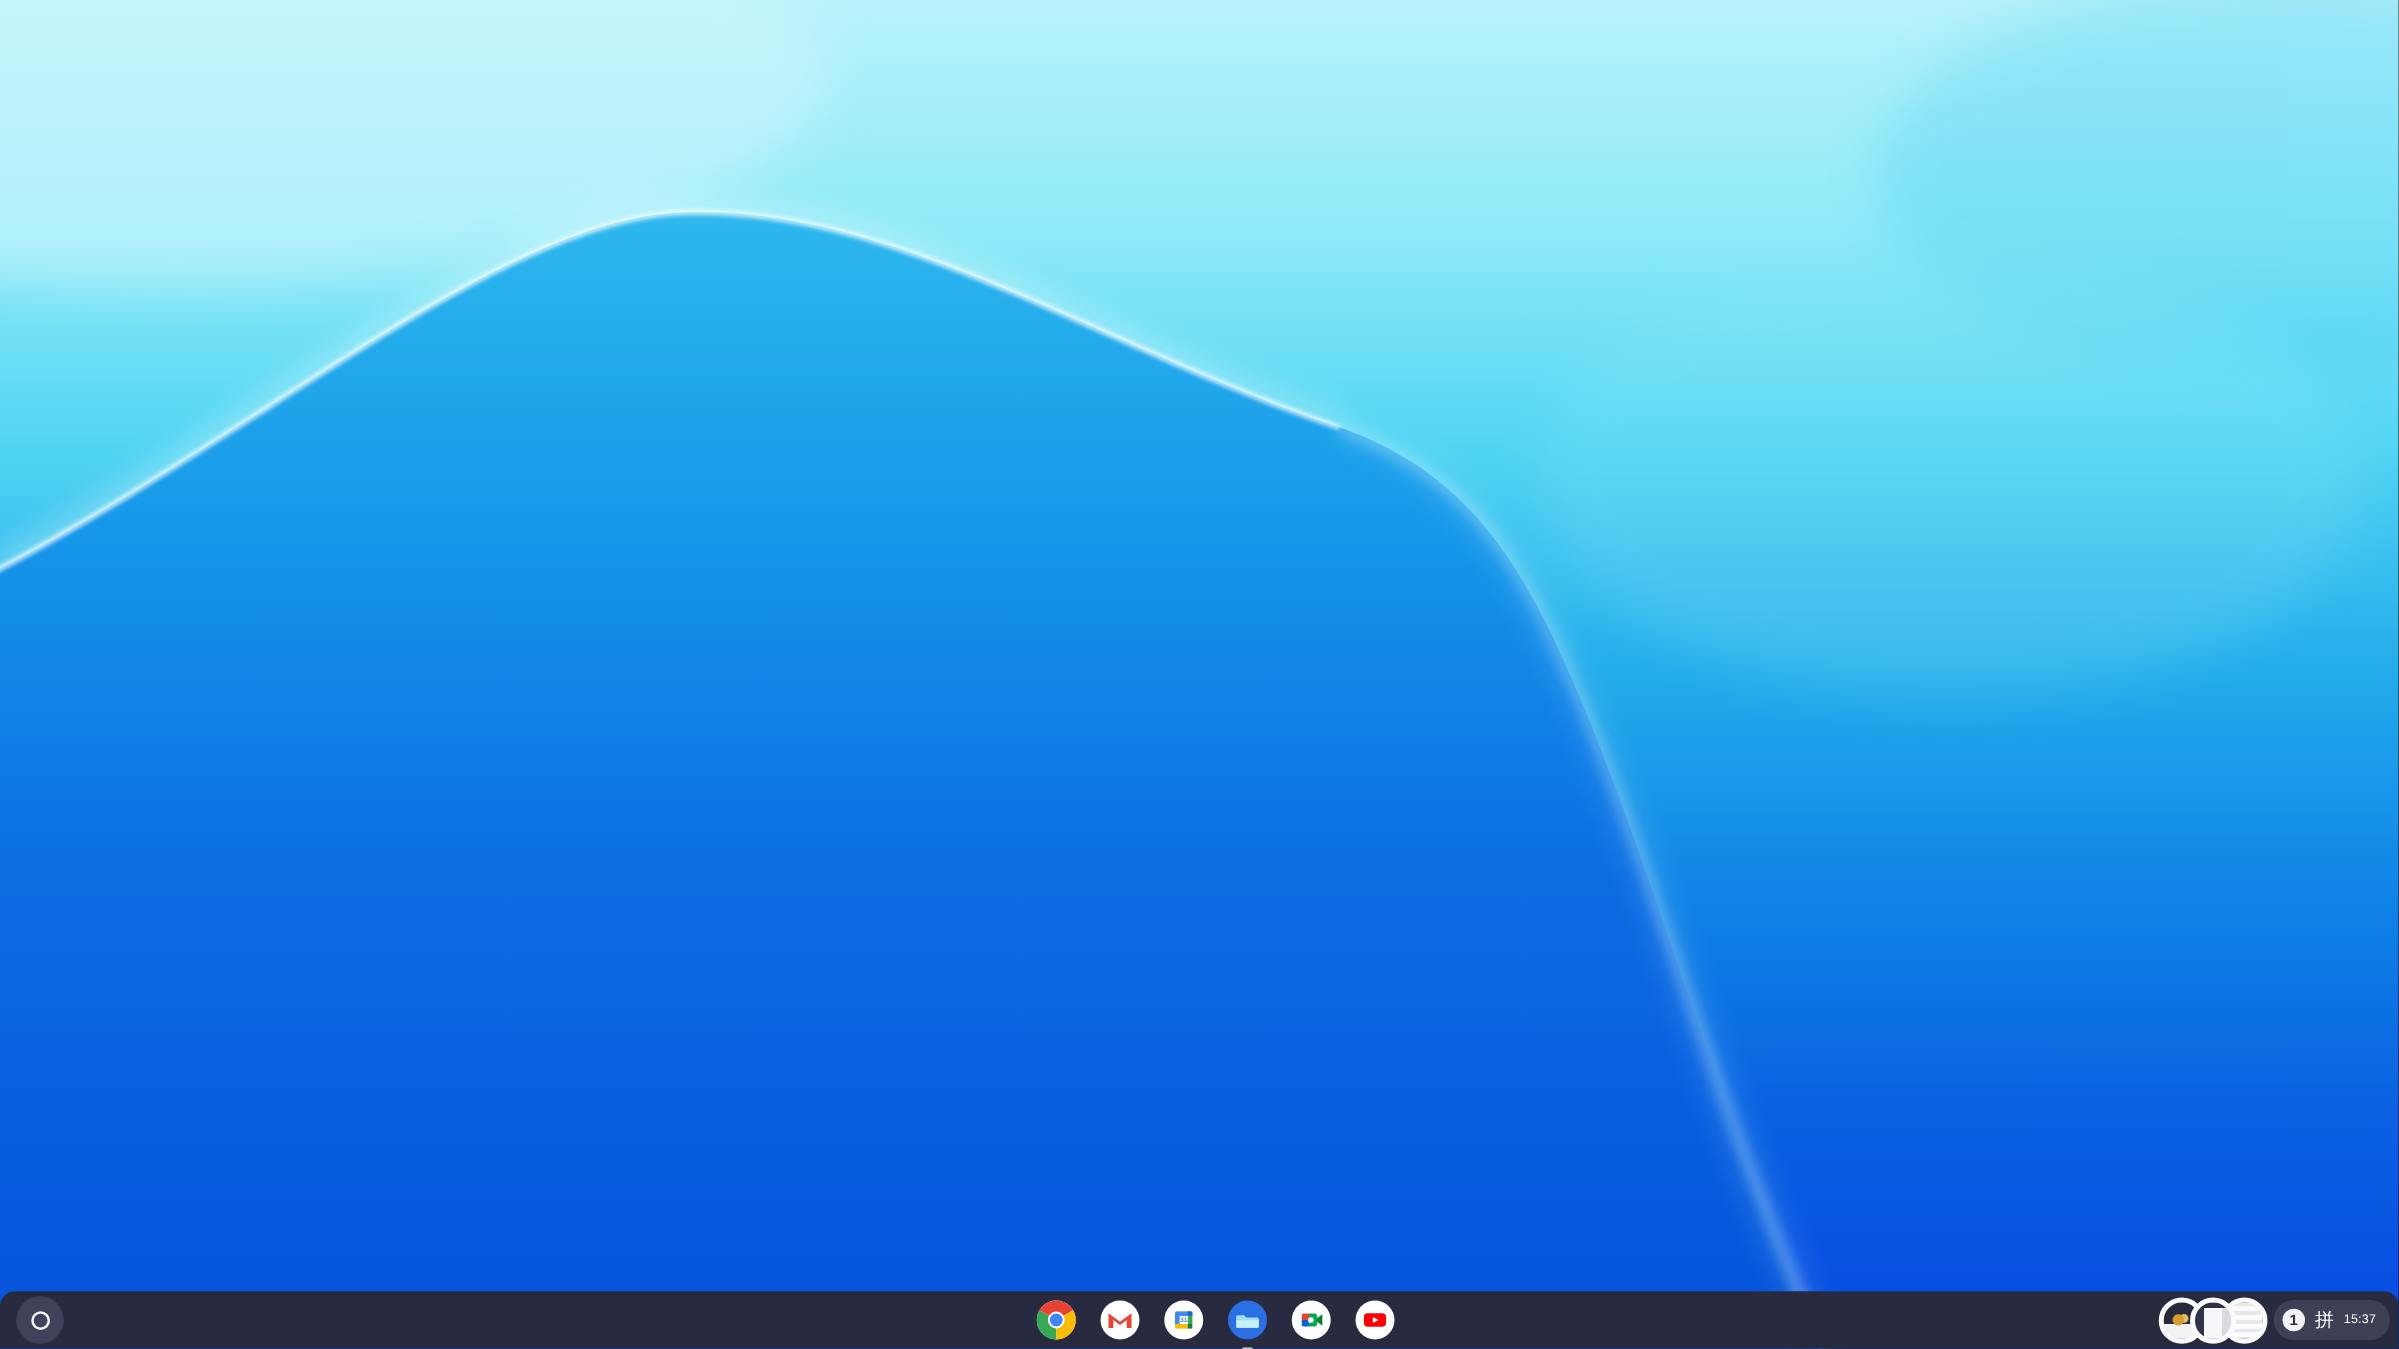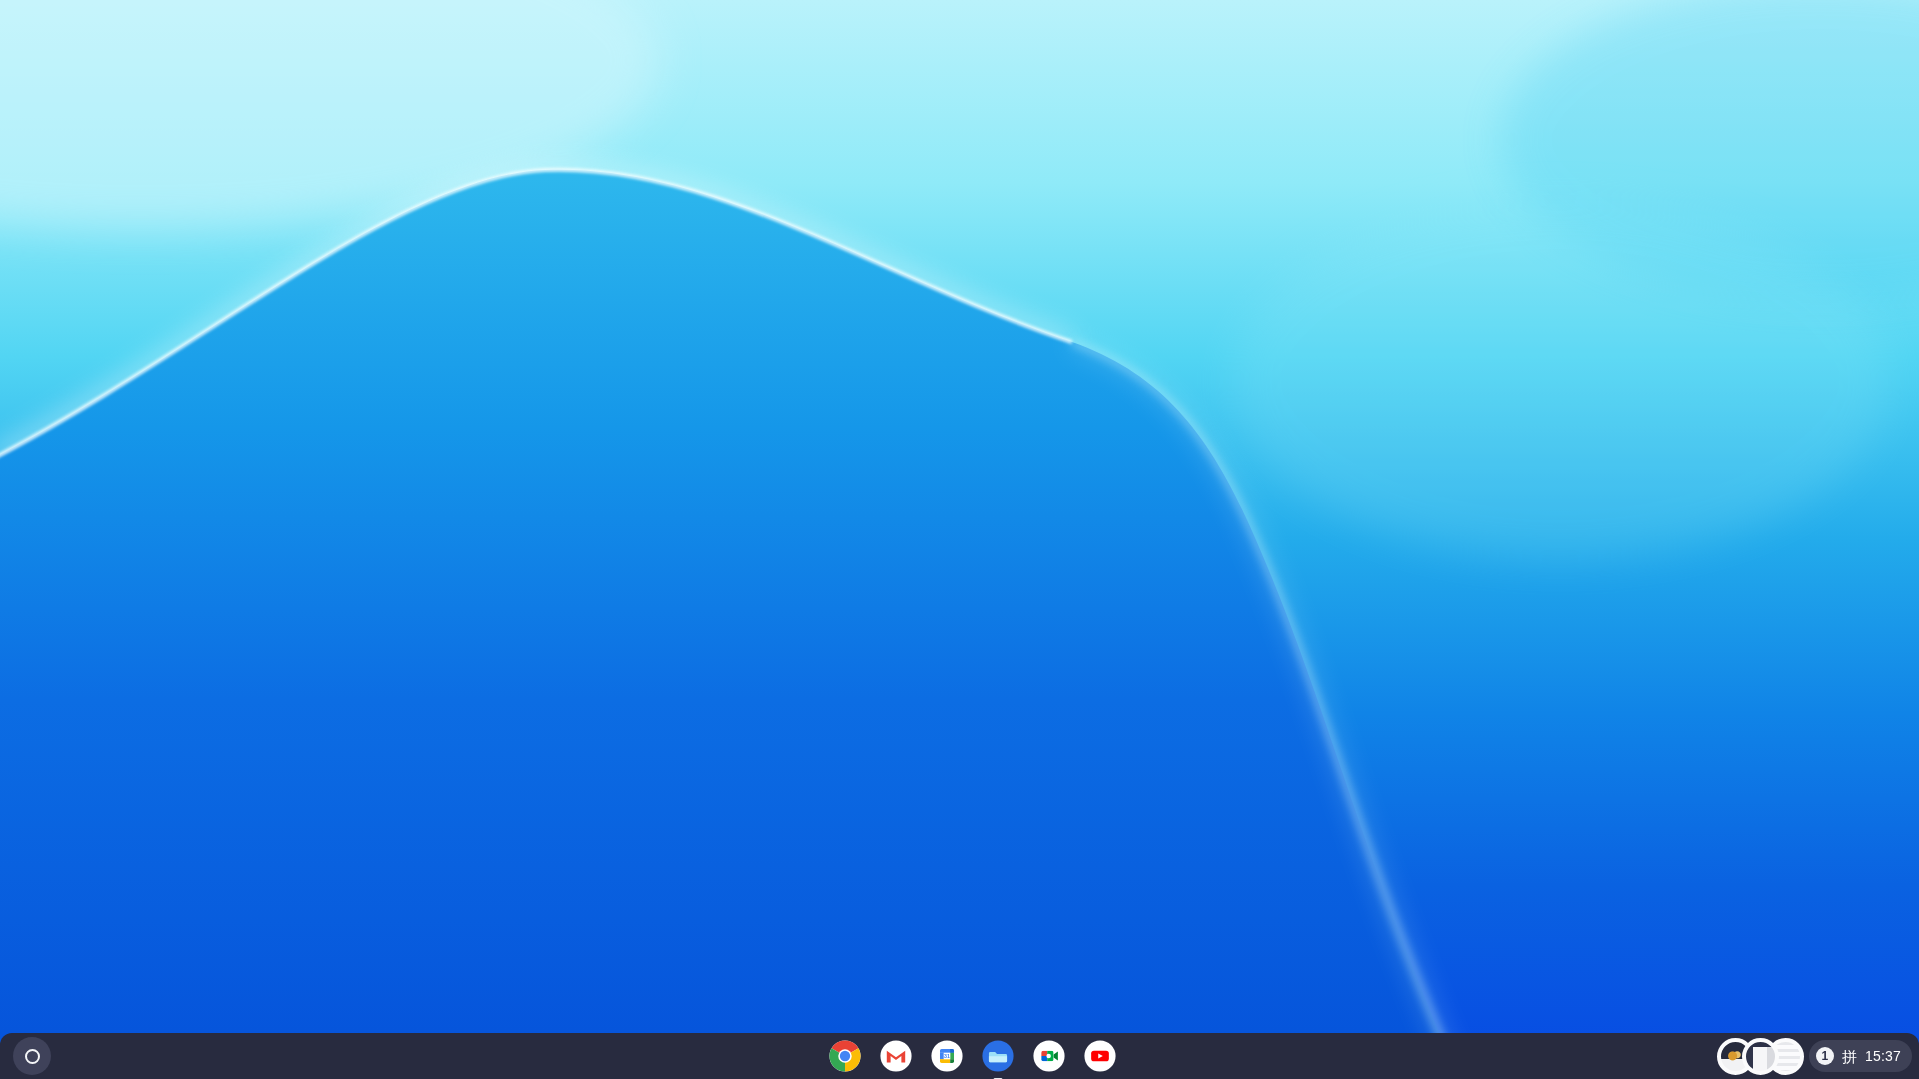--- a/index.html
+++ b/index.html
@@ -34,21 +34,21 @@
       linear-gradient(180deg,#2c3046 0 16%, rgba(0,0,0,0) 16%),
       linear-gradient(90deg,#30344a 0 24%, #f6f6f8 24% 74%, #d9dadf 74%);}
   .t3{z-index:2;background:
       repeating-linear-gradient(180deg,#e7e8ec 0 3px,#fbfbfd 3px 7px);}
 
   .status-pill{height:32px;border-radius:16px;background:#3e4156;display:flex;align-items:center;
                padding:0 11px 0 7px;gap:8px;cursor:pointer;}
   .notif-badge{width:18px;height:18px;border-radius:50%;background:#f2f3f6;color:#2d3049;
                font-size:12px;font-weight:bold;line-height:18px;text-align:center;}
   .ime{color:#fff;font-size:15px;line-height:1;}
-  .clock{color:#fff;font-size:14px;font-weight:500;letter-spacing:.2px;line-height:1;}
+  .clock{color:#fff;font-size:10px;font-weight:500;letter-spacing:.2px;line-height:1;}
 </style>
 </head>
 <body>
 
 <div class="screen">
 
   <div class="wallpaper">
     <svg viewBox="0 0 1919 1079" preserveAspectRatio="none">
       <defs>
         <linearGradient id="sky" x1="0" y1="0" x2="0" y2="1">

